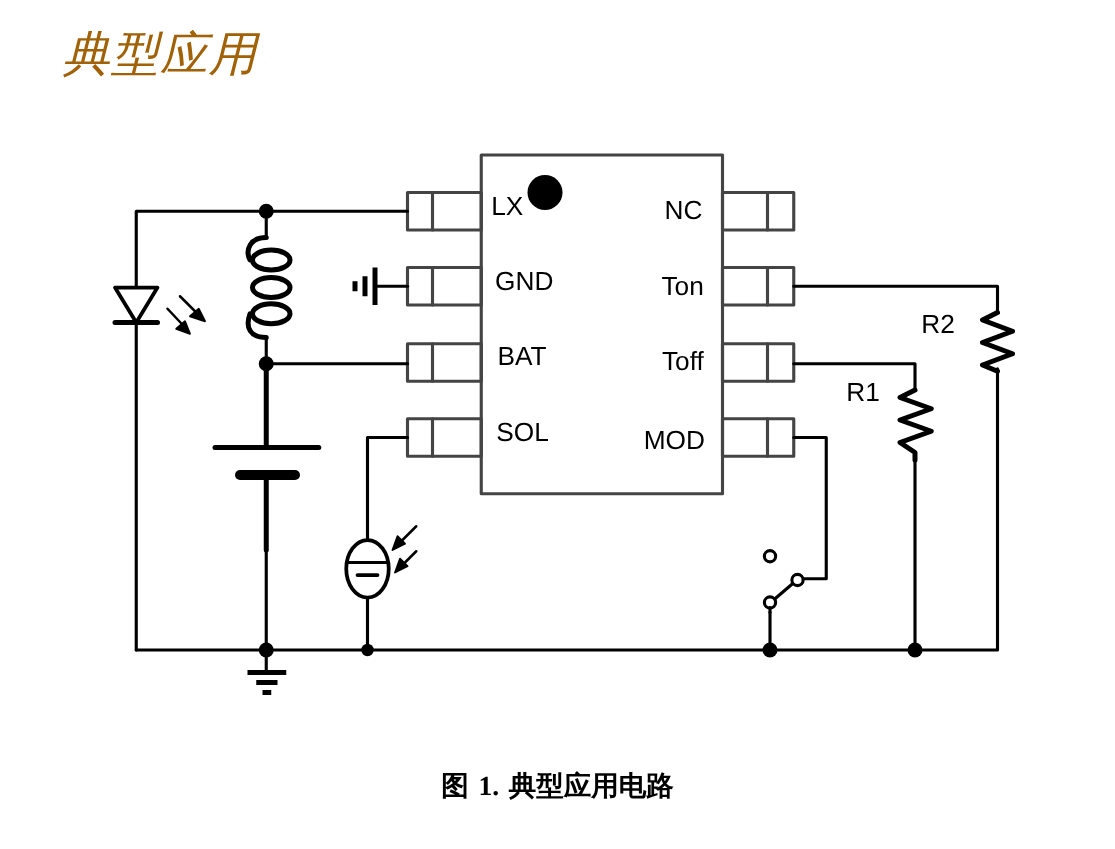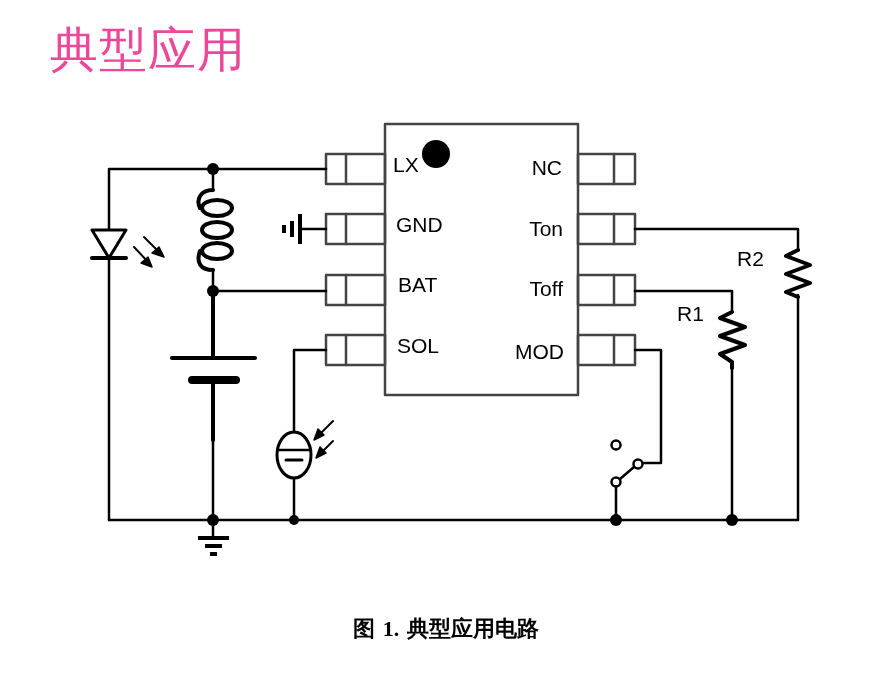--- a/index.html
+++ b/index.html
@@ -1,20 +1,21 @@
 <!DOCTYPE html>
 <html><head>
 <meta charset="utf-8">
 <style>
   html, body { margin: 0; padding: 0; background: #ffffff; }
   body { width: 892px; height: 679px; position: relative; overflow: hidden; }
   .heading {
     position: absolute; left: 50px; top: 18px;
-    font-family: "DejaVu Serif", serif; font-size: 48px; color: #ec4899;
+    font-family: "DejaVu Serif", serif; font-size: 38px; color: #a16207;
     letter-spacing: 1px;
+    font-style: italic;
   }
   .caption {
     position: absolute; left: 0; width: 892px; top: 614px; text-align: center;
     font-family: "DejaVu Serif", serif; font-size: 22px; font-weight: bold; color: #000;
   }
   .caption .num { font-family: "Liberation Serif", serif; }
   svg { position: absolute; left: 0; top: 0; }
   .pinlabel { font-family: "Liberation Sans", sans-serif; font-size: 21px; fill: #000; }
   .rlabel { font-family: "Liberation Sans", sans-serif; font-size: 21px; fill: #000; }
 </style>

